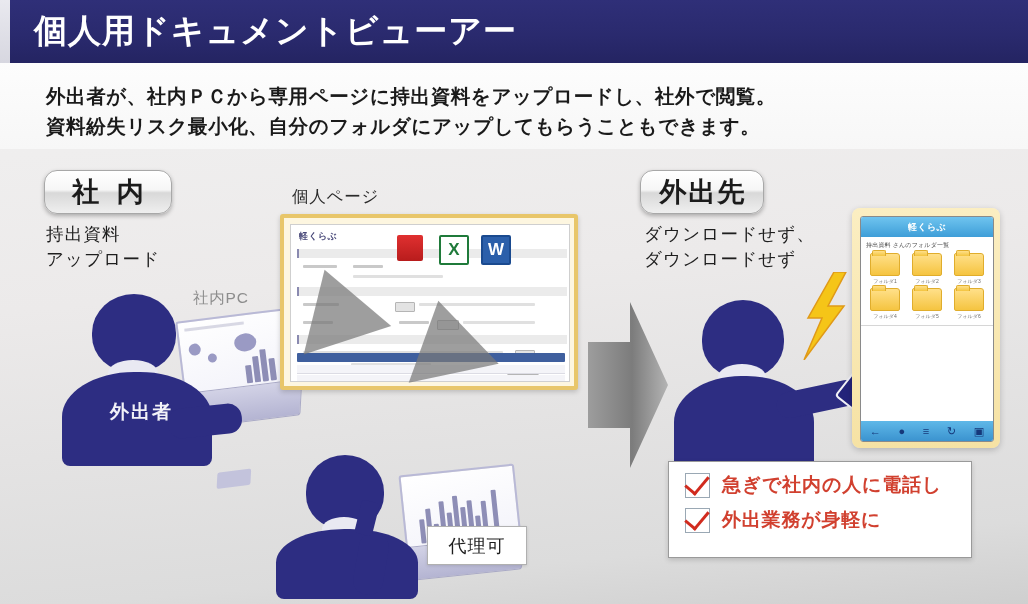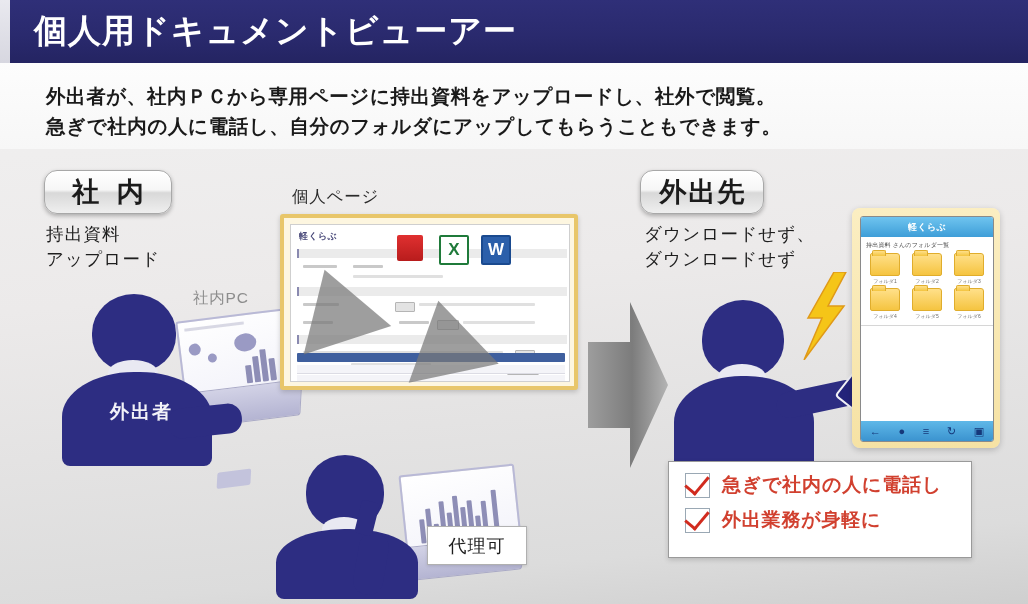--- a/index.html
+++ b/index.html
@@ -458,21 +458,21 @@
 <body>
 
 <div id="stage">
 
   <div class="header-bar">
     <div class="header-title">個人用ドキュメントビューアー</div>
   </div>
 
   <div class="subtitle-band">
     <div class="subtitle-line l1">外出者が、社内ＰＣから専用ページに持出資料をアップロードし、社外で閲覧。</div>
-    <div class="subtitle-line l2">急ぎで社内の人に電話し、自分のフォルダにアップしてもらうこともできます。</div>
+    <div class="subtitle-line l2">資料紛失リスク最小化、自分のフォルダにアップしてもらうこともできます。</div>
   </div>
 
   <div class="pill pill-naibu">社 内</div>
   <div class="caption cap-upload">
     <div>持出資料</div>
     <div>アップロード</div>
   </div>
 
   <div class="label-plain lbl-pc">社内PC</div>
 

